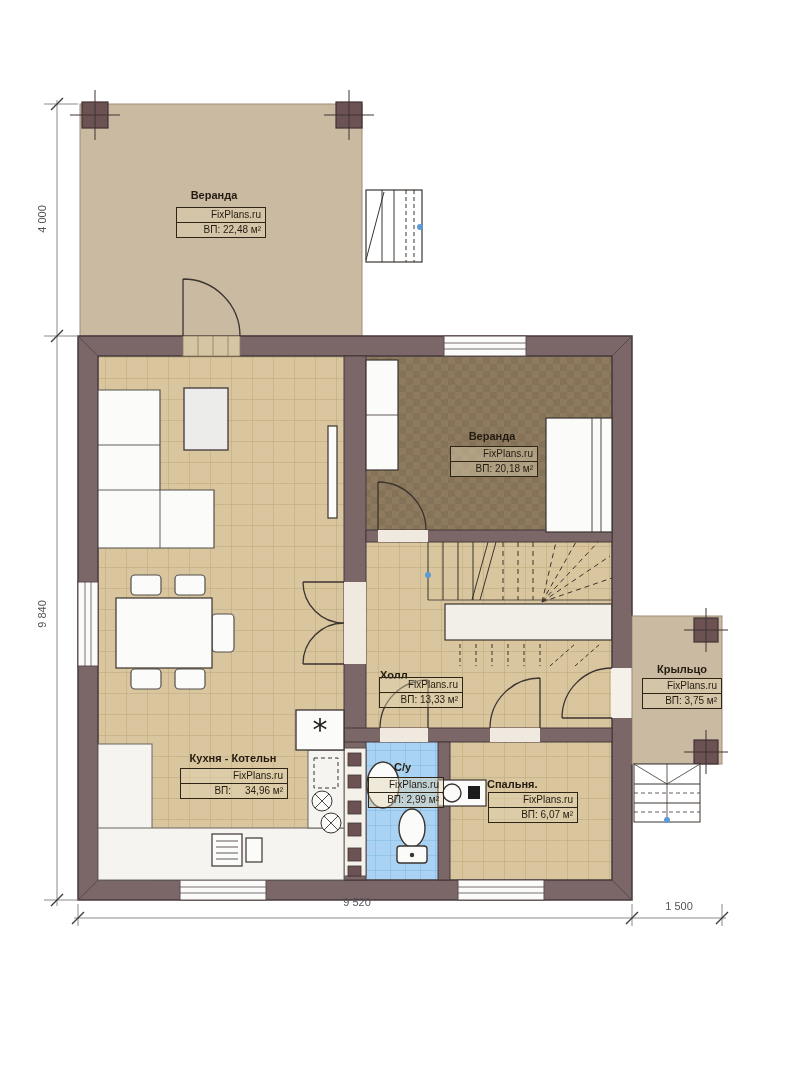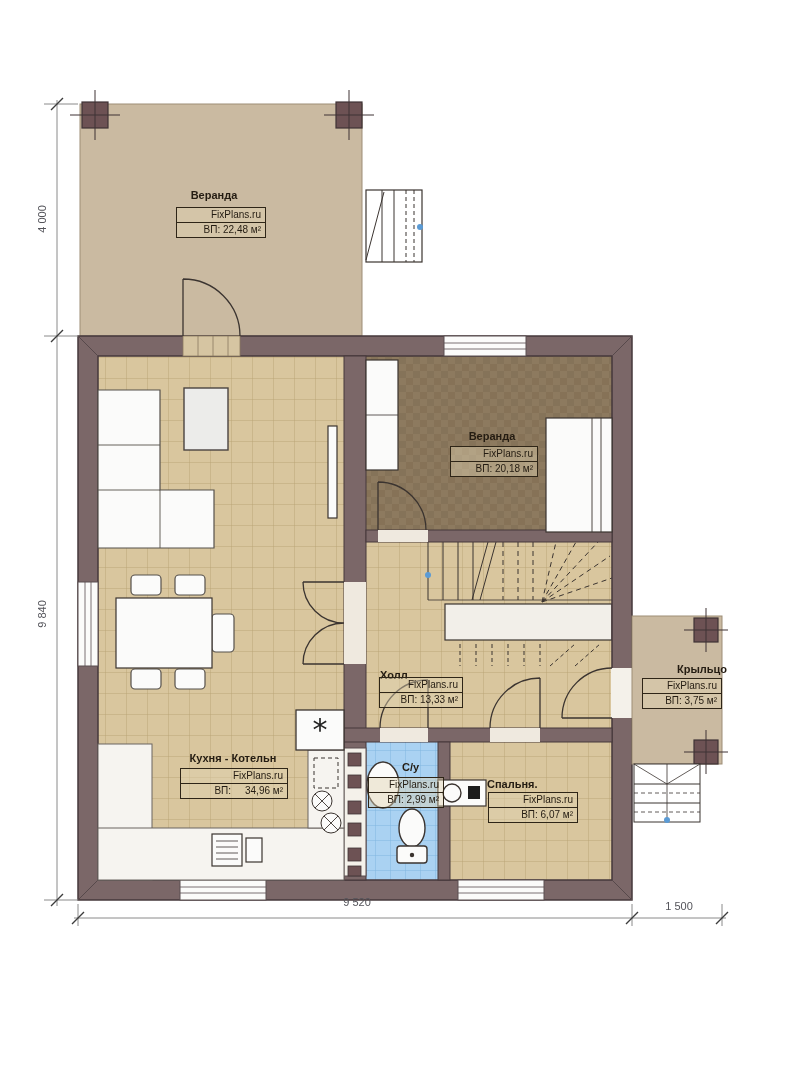--- a/index.html
+++ b/index.html
@@ -233,33 +233,33 @@
     <div class="row brand">FixPlans.ru</div>
     <div class="row">ВП: 13,33 м²</div>
   </div>
 
   <div class="room-name tc" style="left:166px;top:752px;width:134px;">Кухня - Котельн</div>
   <div class="room-box" style="left:180px;top:768px;width:106px;">
     <div class="row brand">FixPlans.ru</div>
     <div class="row">ВП:     34,96 м²</div>
   </div>
 
-  <div class="room-name" style="left:394px;top:761px;width:40px;margin-left:8px;">С/у</div>
+  <div class="room-name" style="left:394px;top:761px;width:40px;">С/у</div>
   <div class="room-box" style="left:368px;top:777px;width:74px;">
     <div class="row brand">FixPlans.ru</div>
     <div class="row">ВП: 2,99 м²</div>
   </div>
 
   <div class="room-name" style="left:487px;top:778px;width:70px;">Спальня.</div>
   <div class="room-box" style="left:488px;top:792px;width:88px;">
     <div class="row brand">FixPlans.ru</div>
     <div class="row">ВП: 6,07 м²</div>
   </div>
 
-  <div class="room-name" style="left:677px;top:663px;width:80px;">Крыльцо</div>
+  <div class="room-name" style="left:657px;top:663px;width:80px;">Крыльцо</div>
   <div class="room-box" style="left:642px;top:678px;width:78px;">
     <div class="row brand">FixPlans.ru</div>
     <div class="row">ВП: 3,75 м²</div>
   </div>
 
   <div class="dim-text rot" style="left:12px;top:213px;width:60px;">4 000</div>
   <div class="dim-text rot" style="left:12px;top:608px;width:60px;">9 840</div>
   <div class="dim-text" style="left:310px;top:896px;width:94px;">9 520</div>
   <div class="dim-text" style="left:648px;top:900px;width:62px;">1 500</div>
 

